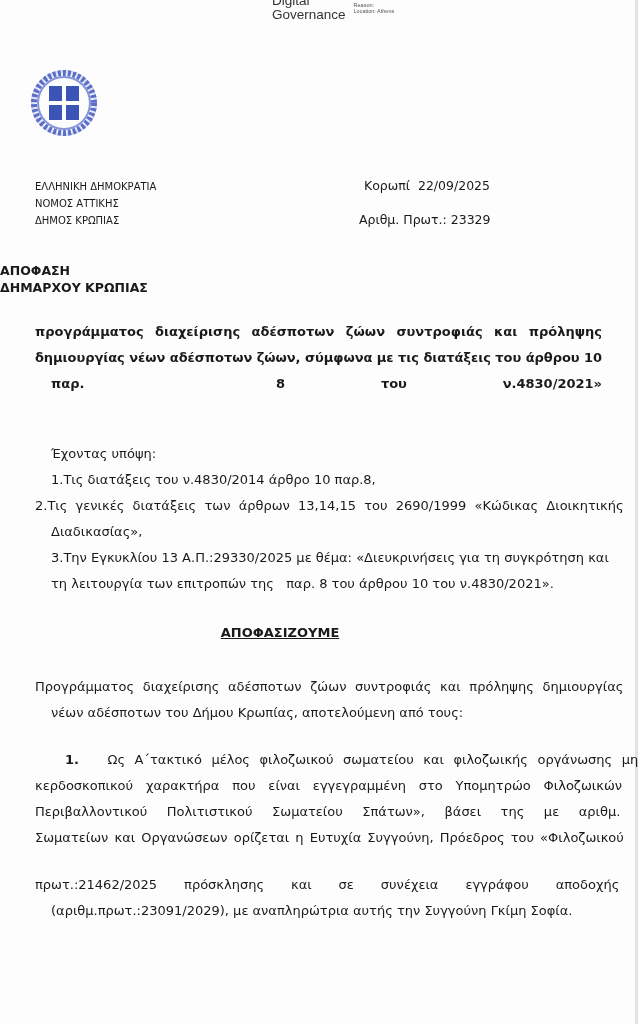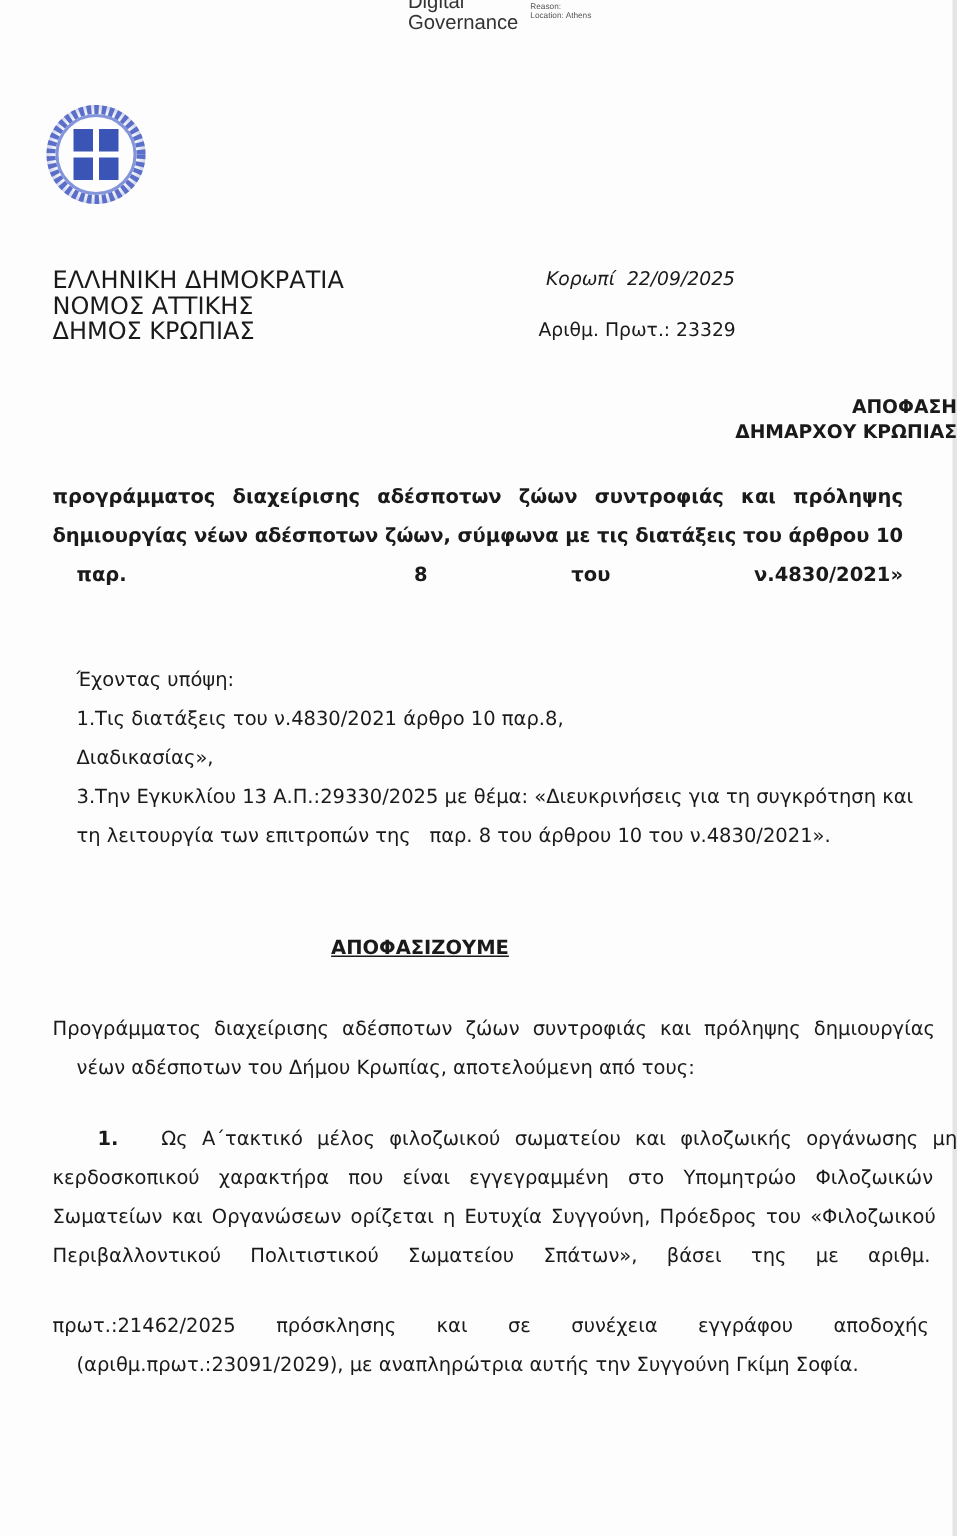--- a/index.html
+++ b/index.html
@@ -6,24 +6,24 @@
   body {
     width:638px; height:1024px; overflow:hidden; position:relative;
     background:#fdfdfd;
     font-family:"DejaVu Sans", sans-serif; color:#1a1a1a;
   }
   .edge { position:absolute; top:0; right:0; width:3px; height:1024px; background:#e4e4e4; }
   .sig { position:absolute; top:-6px; left:272px; display:flex; align-items:flex-start; gap:8px; }
   .sig-brand { font-family:"Liberation Sans", sans-serif; font-size:13.5px; line-height:14px; color:#333; }
   .sig-meta { font-family:"Liberation Sans", sans-serif; font-size:5.5px; line-height:6.5px; color:#555; padding-top:1px; }
   .emblem { position:absolute; left:28px; top:67px; width:72px; height:72px; }
-  .hdr-left { position:absolute; left:35px; top:178px; font-size:16px; line-height:17px; }
-  .hdr-right-1 { position:absolute; left:364px; top:178px; font-size:12.5px;font-style:italic; }
+  .hdr-left { position:absolute; left:35px; top:178px; font-size:10px; line-height:17px; }
+  .hdr-right-1 { position:absolute; left:364px; top:178px; font-size:12.5px; }
   .hdr-right-2 { position:absolute; left:359px; top:212px; font-size:12.5px; }
-  .title { position:absolute; left:0; width:638px; top:262px; text-align:right; font-weight:bold; font-size:12.5px; line-height:17px; }
+  .title { position:absolute; left:0; width:638px; top:262px; text-align:left; font-weight:bold; font-size:12.5px; line-height:17px; }
   .subject { position:absolute; left:35px; width:567px; top:319px; font-weight:bold; font-size:13px; line-height:26px; text-align:justify; text-align-last:justify; }
   .subject .indent { padding-left:3px; }
   .body-text { position:absolute; left:35px; width:567px; font-size:13px; line-height:26px; }
   .jline { display:block; text-align:justify; text-align-last:justify; white-space:nowrap; }
   .line { display:block; white-space:nowrap;margin-left:16px; }
   .considerations { top:441px; }
   .decide { position:absolute; left:0; width:560px; top:625px; text-align:center; font-weight:bold; font-size:13px; text-decoration:underline; }
   .para-a { top:674px; }
   .item1 { top:747px; }
   .b { font-weight:bold; }
@@ -77,33 +77,34 @@
 </div>
 
 <div class="subject">
   <span class="jline" style="white-space: nowrap; display: block; word-spacing: 6.83333px;">προγράμματος διαχείρισης αδέσποτων ζώων συντροφιάς και πρόληψης</span>
   <span class="jline" style="white-space: nowrap; display: block; letter-spacing: -0.056338px;">δημιουργίας νέων αδέσποτων ζώων, σύμφωνα με τις διατάξεις του άρθρου 10</span>
   <span class="line" style="white-space: pre; display: block;">παρ.  8 του ν.4830/2021»</span>
 </div>
 
 <div class="body-text considerations">
   <span class="line" style="display: block;">Έχοντας υπόψη:</span>
-  <span class="line" style="display: block;">1.Τις διατάξεις του ν.4830/2021 άρθρο 10 παρ.8,</span>
+  <span class="line" style="display: block;">1.Τις διατάξεις του ν.4830/2014 άρθρο 10 παρ.8,</span>
+  <span class="jline" style="white-space: nowrap; display: block; word-spacing: 4.11111px;">2.Τις γενικές διατάξεις των άρθρων 13,14,15 του 2690/1999 «Κώδικας Διοικητικής</span>
   <span class="line" style="display: block;">Διαδικασίας»,</span>
   <span class="line" style="display: block;">3.Την Εγκυκλίου 13 Α.Π.:29330/2025 με θέμα: «Διευκρινήσεις για τη συγκρότηση και</span>
   <span class="line" style="white-space: pre; display: block;">τη λειτουργία των επιτροπών της   παρ. 8 του άρθρου 10 του ν.4830/2021».</span>
 </div>
 
 <div class="decide">ΑΠΟΦΑΣΙΖΟΥΜΕ</div>
 
 <div class="body-text para-a">
   <span class="jline" style="white-space: nowrap; display: block; word-spacing: 4.57143px;">Προγράμματος διαχείρισης αδέσποτων ζώων συντροφιάς και πρόληψης δημιουργίας</span>
   <span class="line" style="display: block;">νέων αδέσποτων του Δήμου Κρωπίας, αποτελούμενη από τους:</span>
 </div>
 
 <div class="body-text item1">
   <span class="jline" style="white-space: nowrap; display: block; word-spacing: 5.375px;"><span class="spacer"></span><span class="b">1.</span>&nbsp;&nbsp;&nbsp;<span>Ως Α΄τακτικό μέλος φιλοζωικού σωματείου και φιλοζωικής οργάνωσης μη</span></span>
   <span class="jline" style="white-space: nowrap; display: block; word-spacing: 8.71429px;">κερδοσκοπικού χαρακτήρα που είναι εγγεγραμμένη στο Υπομητρώο Φιλοζωικών</span>
+  <span class="jline" style="white-space: nowrap; display: block; word-spacing: 15.4286px;">Περιβαλλοντικού Πολιτιστικού Σωματείου Σπάτων», βάσει της με αριθμ.</span>
   <span class="jline" style="white-space: nowrap; display: block; word-spacing: 2px;">Σωματείων και Οργανώσεων ορίζεται η  Ευτυχία Συγγούνη, Πρόεδρος του «Φιλοζωικού</span>
-  <span class="jline" style="white-space: nowrap; display: block; word-spacing: 15.4286px;">Περιβαλλοντικού Πολιτιστικού Σωματείου Σπάτων», βάσει της με αριθμ.</span>
   <span class="jline" style="white-space: nowrap; display: block; word-spacing: 22.8333px; margin-top: 21px;">πρωτ.:21462/2025 πρόσκλησης και σε συνέχεια εγγράφου αποδοχής</span>
   <span class="line" style="display: block;">(αριθμ.πρωτ.:23091/2029), με αναπληρώτρια αυτής την  Συγγούνη Γκίμη Σοφία.</span>
 </div>
 
 </body></html>

